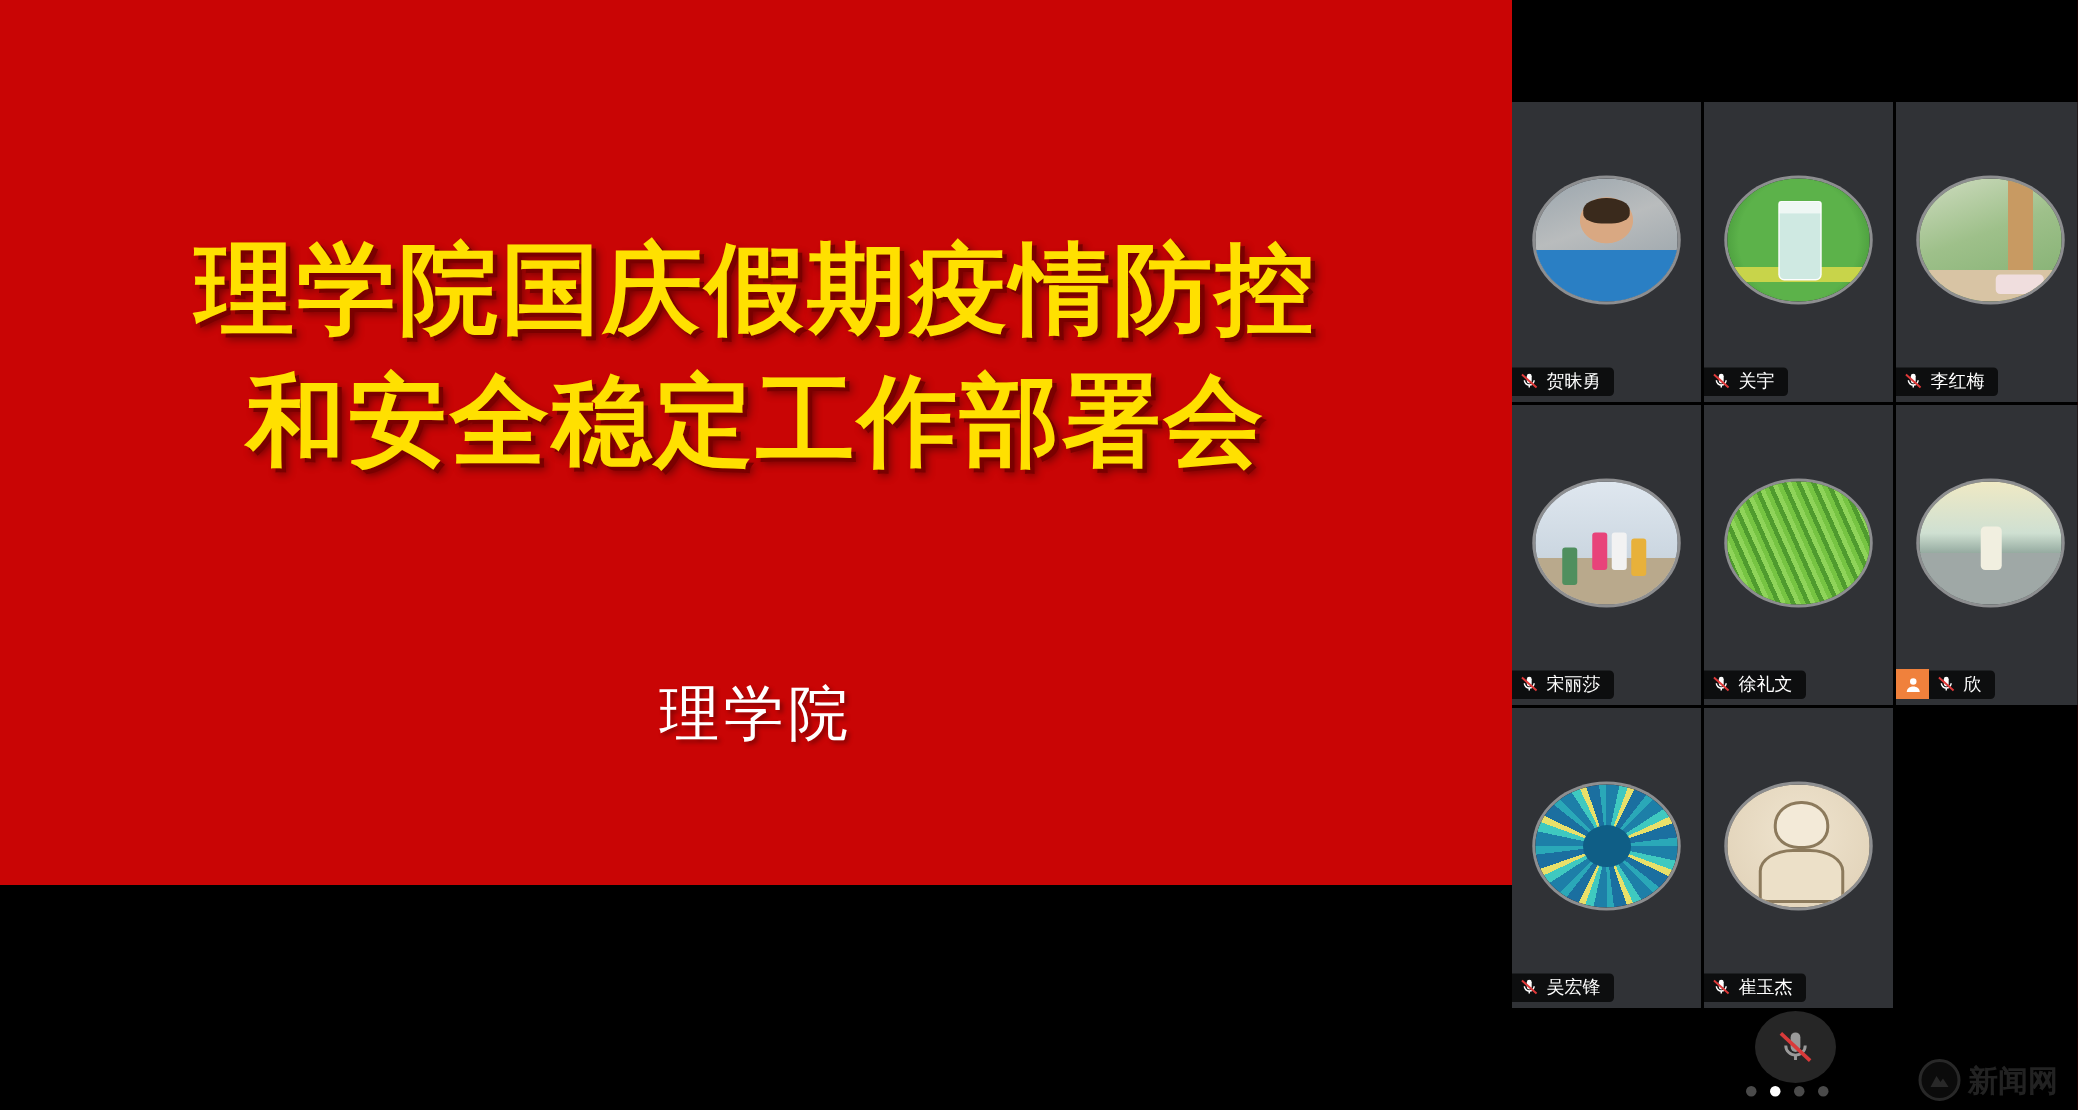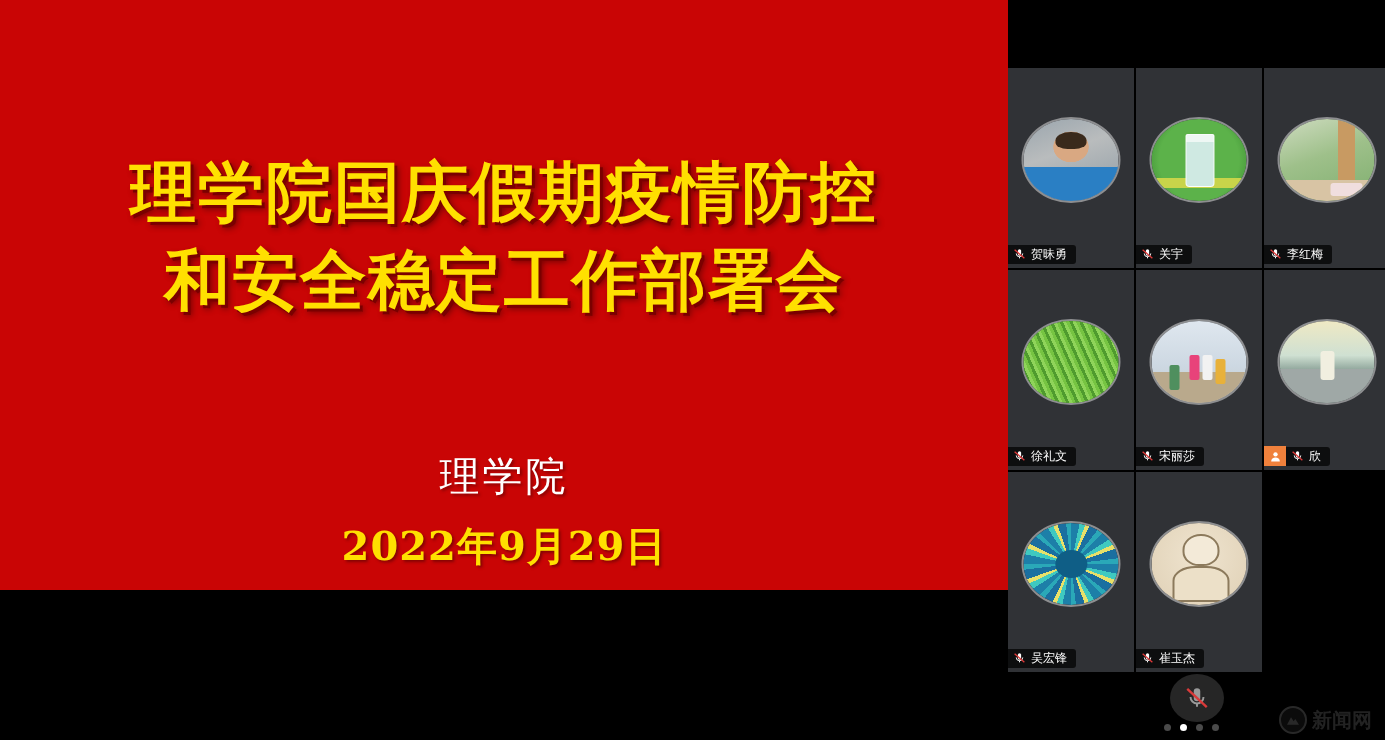--- a/index.html
+++ b/index.html
@@ -261,21 +261,20 @@
 </style>
 </head>
 <body>
 
 <div id="app">
 
   <div class="slide">
     <div class="slide-title">理学院国庆假期疫情防控
 和安全稳定工作部署会</div>
     <div class="slide-sub">理学院</div>
-    <div class="slide-date">2022年9月29日</div>
   </div>
 
   <div class="filmstrip">
 
     <div class="strip-topbar"></div>
 
     <div class="tile-grid">
 
       <div class="tile">
         <div class="tile-avatar">
@@ -323,49 +322,49 @@
                 <path d="M12 17v3" stroke="#fff" stroke-width="1.8"></path>
                 <path d="M3 4l18 16" stroke="#e03a3a" stroke-width="2.4"></path>
               </svg>
           </span>
           <span class="nm">李红梅</span>
         </div>
       </div>
 
       <div class="tile">
         <div class="tile-avatar">
+            <div class="av-beach-people"></div>
+          </div>
+        <div class="name-bar">
+          <span class="mic">
+            <svg viewBox="0 0 24 24">
+                <path d="M12 3a3 3 0 0 0-3 3v6a3 3 0 0 0 6 0V6a3 3 0 0 0-3-3z" fill="#fff"></path>
+                <path d="M6 11a6 6 0 0 0 12 0" stroke="#fff" stroke-width="1.8" fill="none"></path>
+                <path d="M12 17v3" stroke="#fff" stroke-width="1.8"></path>
+                <path d="M3 4l18 16" stroke="#e03a3a" stroke-width="2.4"></path>
+              </svg>
+          </span>
+          <span class="nm">宋丽莎</span>
+        </div>
+      </div>
+
+      <div class="tile">
+        <div class="tile-avatar">
             <div class="av-grass"></div>
           </div>
         <div class="name-bar">
           <span class="mic">
             <svg viewBox="0 0 24 24">
                 <path d="M12 3a3 3 0 0 0-3 3v6a3 3 0 0 0 6 0V6a3 3 0 0 0-3-3z" fill="#fff"></path>
                 <path d="M6 11a6 6 0 0 0 12 0" stroke="#fff" stroke-width="1.8" fill="none"></path>
                 <path d="M12 17v3" stroke="#fff" stroke-width="1.8"></path>
                 <path d="M3 4l18 16" stroke="#e03a3a" stroke-width="2.4"></path>
               </svg>
           </span>
           <span class="nm">徐礼文</span>
-        </div>
-      </div>
-
-      <div class="tile">
-        <div class="tile-avatar">
-            <div class="av-beach-people"></div>
-          </div>
-        <div class="name-bar">
-          <span class="mic">
-            <svg viewBox="0 0 24 24">
-                <path d="M12 3a3 3 0 0 0-3 3v6a3 3 0 0 0 6 0V6a3 3 0 0 0-3-3z" fill="#fff"></path>
-                <path d="M6 11a6 6 0 0 0 12 0" stroke="#fff" stroke-width="1.8" fill="none"></path>
-                <path d="M12 17v3" stroke="#fff" stroke-width="1.8"></path>
-                <path d="M3 4l18 16" stroke="#e03a3a" stroke-width="2.4"></path>
-              </svg>
-          </span>
-          <span class="nm">宋丽莎</span>
         </div>
       </div>
 
       <div class="tile">
         <div class="tile-avatar">
             <div class="av-pier"></div>
           </div>
         <div class="host-badge">
           <svg viewBox="0 0 24 24">
               <circle cx="12" cy="8" r="4" fill="#fff"></circle>

